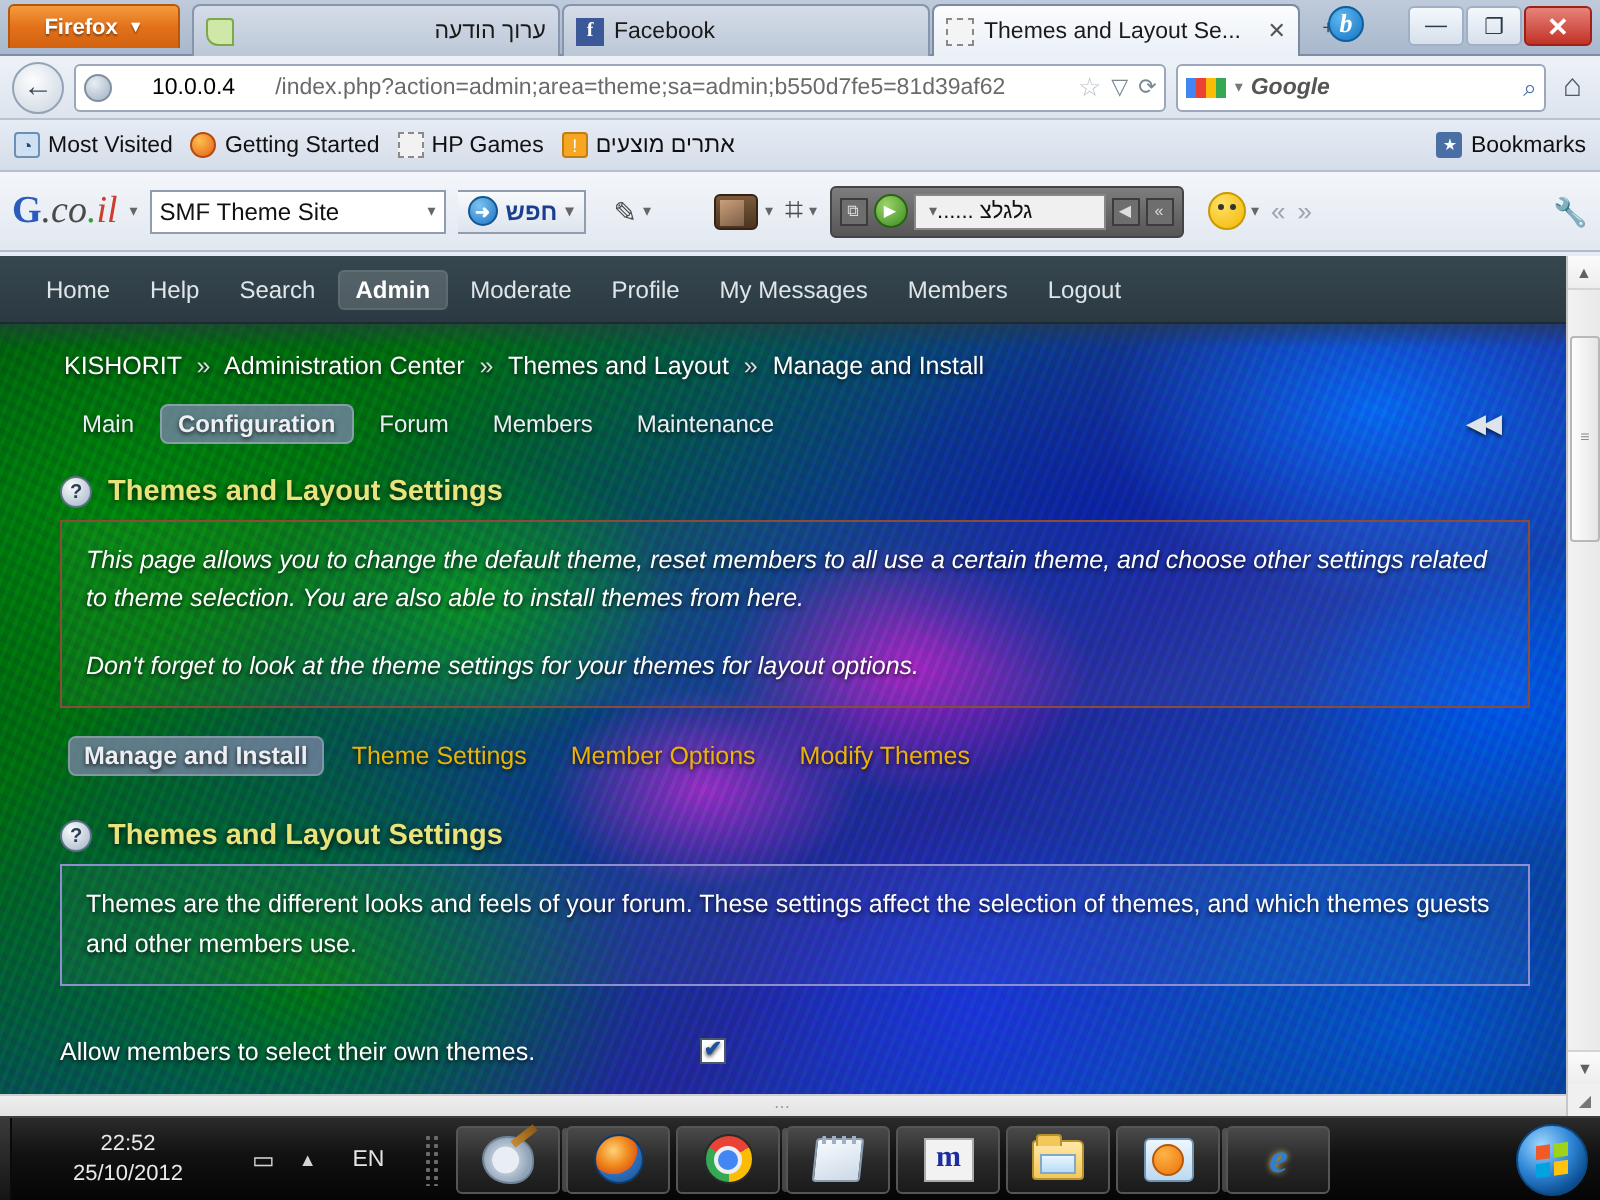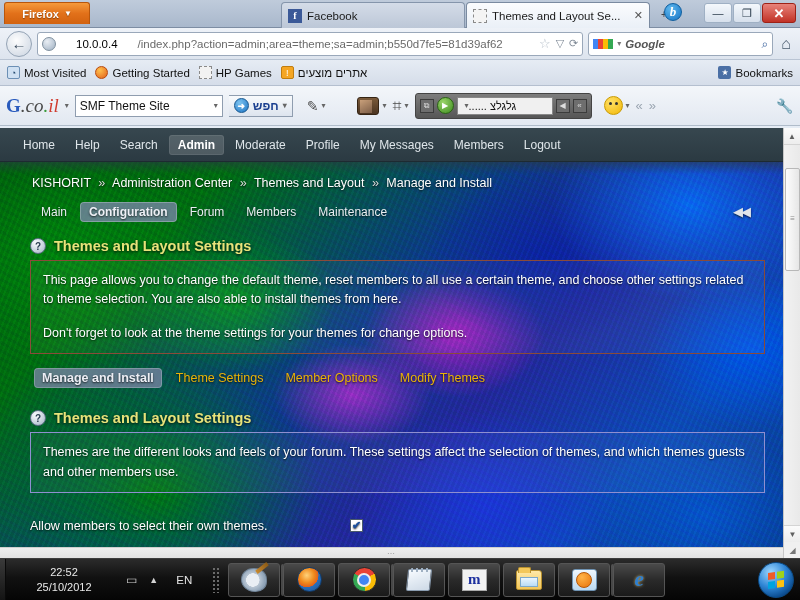--- a/index.html
+++ b/index.html
@@ -296,21 +296,21 @@
     display:flex;align-items:center;justify-content:center;
     text-shadow:none; flex:0 0 16px;
   }
 
   .infobox {
     margin:0 0 0 12px; padding:10px 12px;
     font-size:12.5px; line-height:1.55; color:#ffffff;
     text-shadow: 0 1px 2px rgba(0,0,0,.8);
     background: rgba(255,255,255,.04);
   }
-  .infobox.b1 { border:1px solid #8a4b3a; }
+  .infobox.b1 { border:1px solid #8a4b3a;font-style:italic; }
   .infobox.b2 { border:1px solid #8f8fd0; }
   .infobox p + p { margin-top:14px; }
 
   .subtabs {
     display:flex; align-items:center; gap:6px;
     padding:14px 0 10px 16px; font-size:12.5px;
   }
   .subtab {
     color:#eab308; padding:3px 8px; border-radius:4px; white-space:nowrap;
     text-shadow:0 1px 2px rgba(0,0,0,.75);
@@ -436,20 +436,24 @@
 <div id="app">
 
   <div class="browser">
 
     <div class="tabstrip">
       <div class="ffbutton">
         <span>Firefox</span>
         <span class="caret">▼</span>
       </div>
 
+      <div class="tab inactive" style="left:96px; width:184px;">
+        <span class="favicon fav-note"></span>
+        <span class="tablabel" style="direction:rtl;width:100%;text-align:right;">ערוך הודעה</span>
+      </div>
 
       <div class="tab inactive" style="left:281px; width:184px;">
         <span class="favicon fav-fb">f</span>
         <span class="tablabel">Facebook</span>
       </div>
 
       <div class="tab active" style="left:466px; width:184px;">
         <span class="favicon fav-dotted"></span>
         <span class="tablabel">Themes and Layout Se...</span>
         <span class="closex">✕</span>
@@ -610,21 +614,21 @@
             <div class="admintab">Maintenance</div>
             <div class="collapse-arrows">◀◀</div>
           </div>
 
           <div class="cat-title">
             <span class="qmark">?</span>
             <span>Themes and Layout Settings</span>
           </div>
           <div class="infobox b1">
             <p>This page allows you to change the default theme, reset members to all use a certain theme, and choose other settings related to theme selection. You are also able to install themes from here.</p>
-            <p>Don't forget to look at the theme settings for your themes for change options.</p>
+            <p>Don't forget to look at the theme settings for your themes for layout options.</p>
           </div>
 
           <div class="subtabs">
             <div class="subtab active">Manage and Install</div>
             <div class="subtab">Theme Settings</div>
             <div class="subtab">Member Options</div>
             <div class="subtab">Modify Themes</div>
           </div>
 
           <div class="cat-title">

